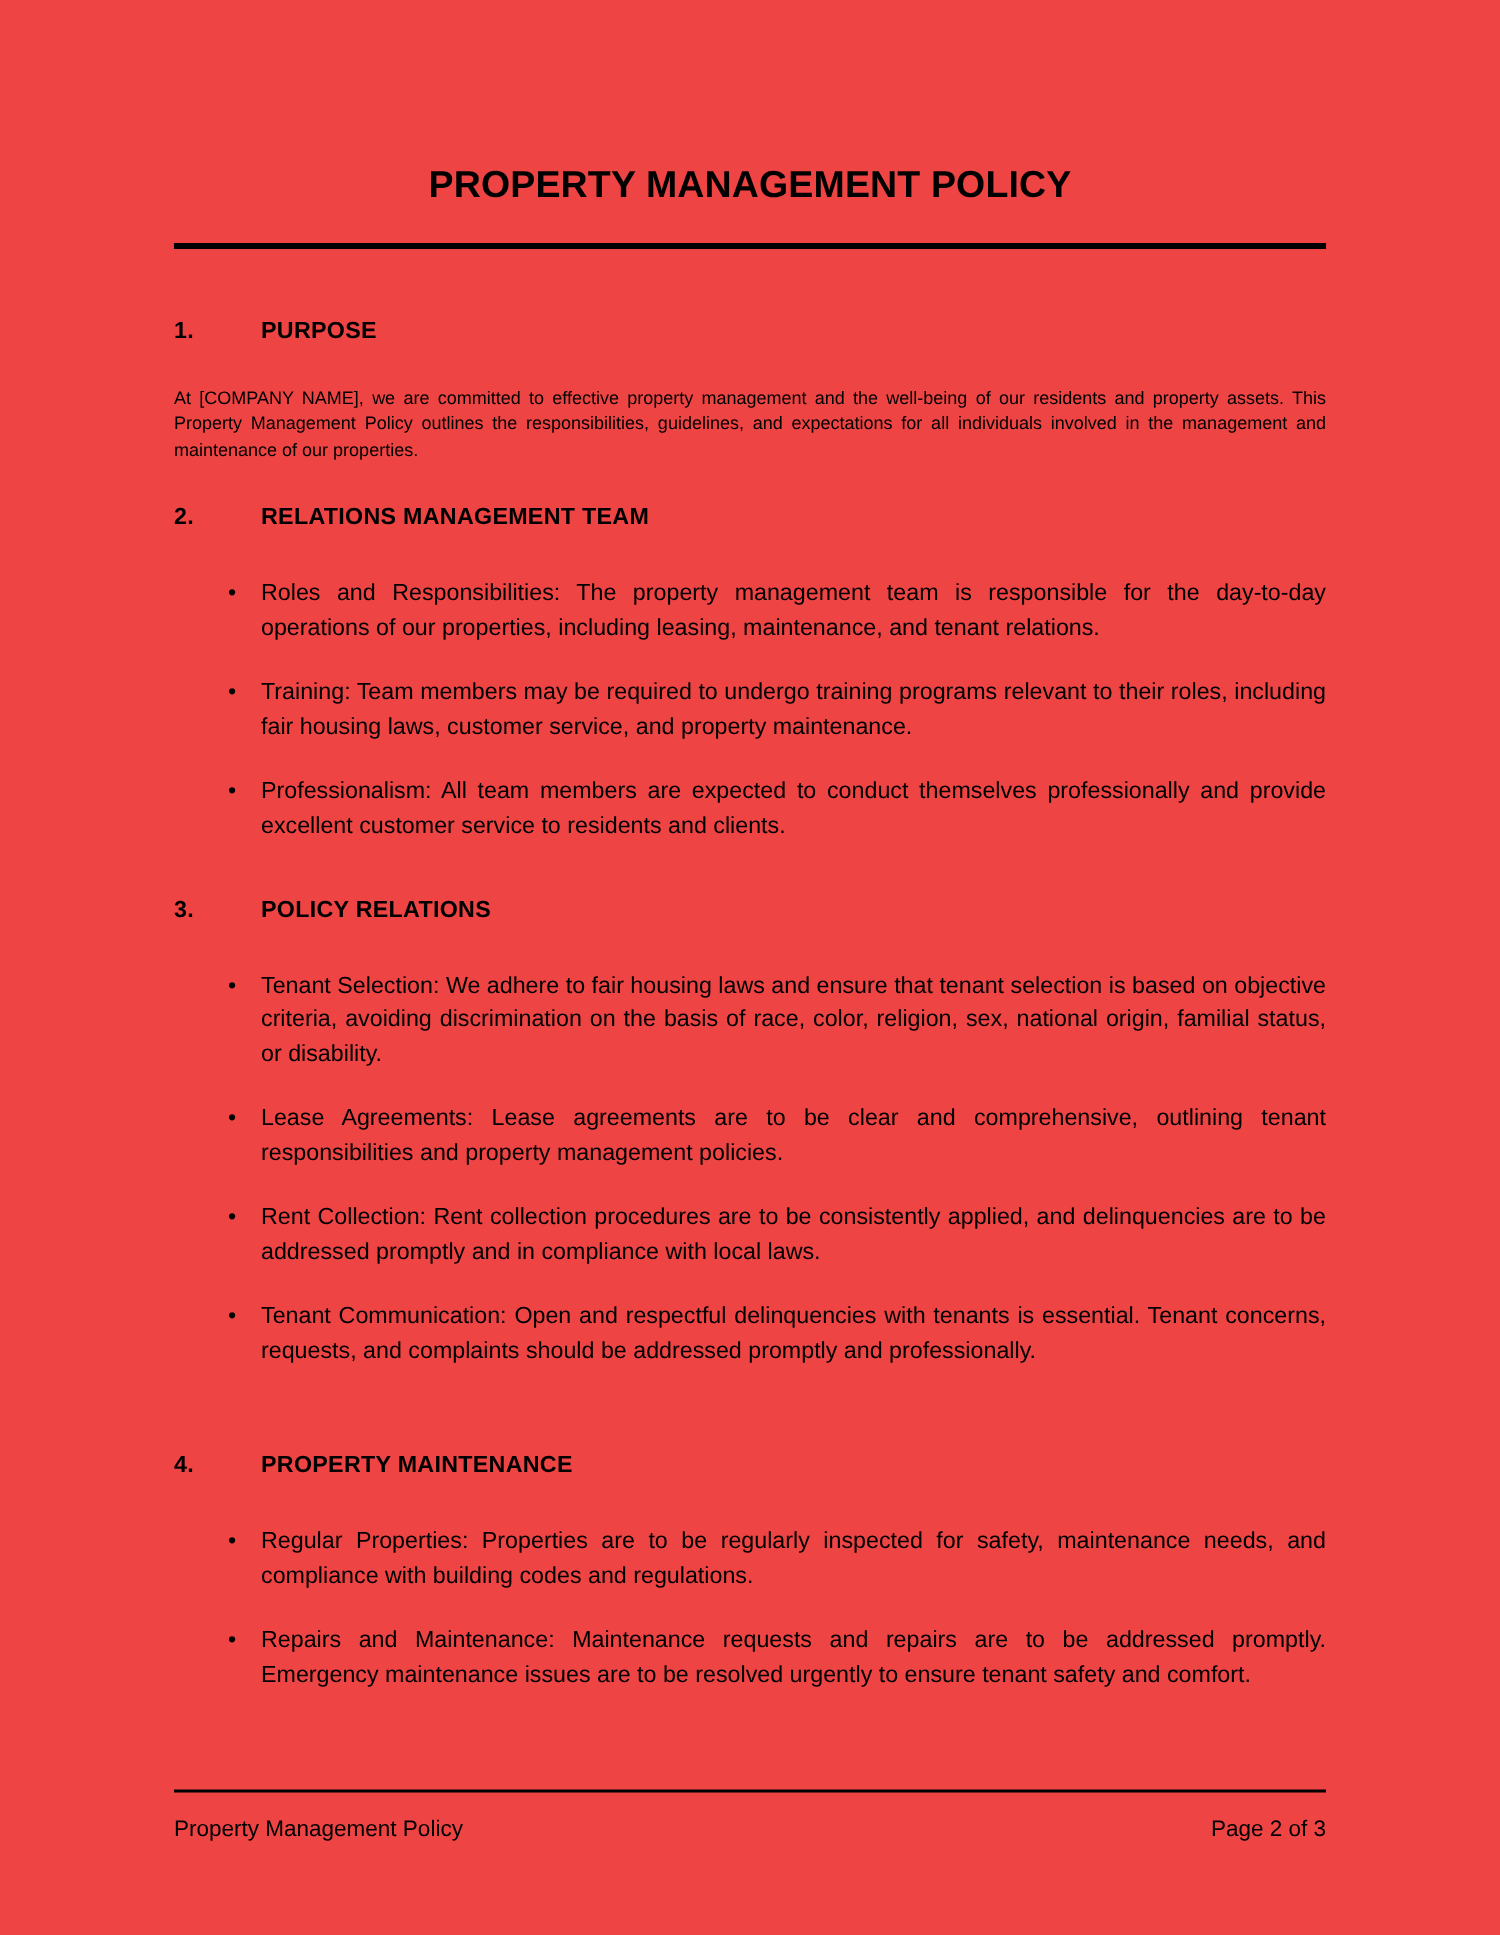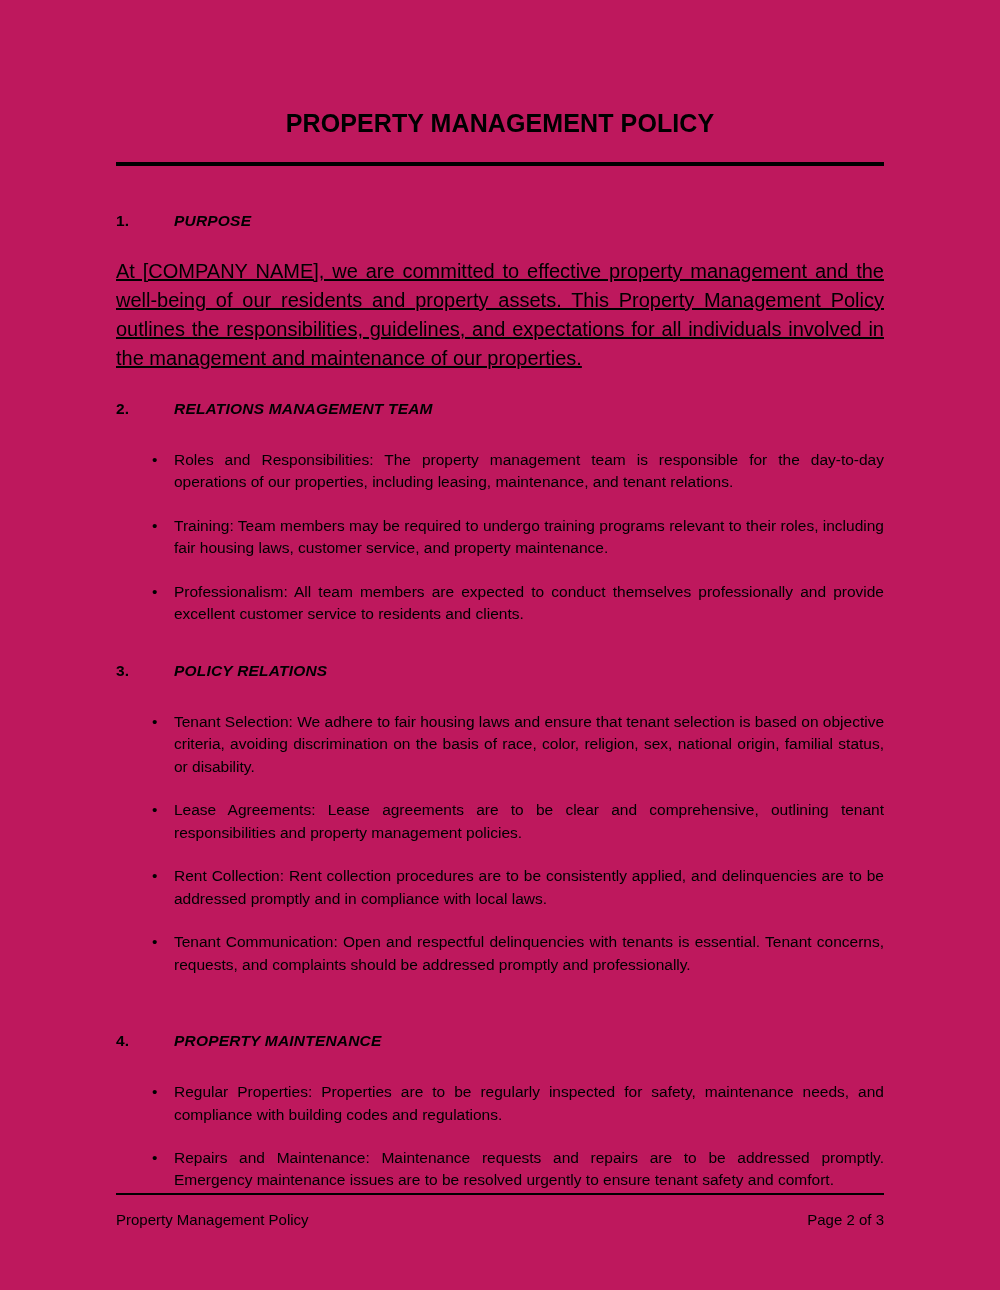--- a/index.html
+++ b/index.html
@@ -9,21 +9,21 @@
     background: #ffffff;
   }
   body {
     font-family: "Liberation Sans", sans-serif;
     color: #000000;
   }
   .page {
     position: relative;
     width: 1000px;
     height: 1290px;
-    background: #be185d;
+    background: #ef4444;
     box-sizing: border-box;
     overflow: hidden;
   }
   .content {
     position: absolute;
     left: 116px;
     top: 0;
     width: 768px;
   }
 
@@ -52,30 +52,28 @@
     font-size: 15.5px;
     font-weight: bold;
     letter-spacing: 0.2px;
   }
   .section-number {
     width: 58px;
     flex: 0 0 58px;
   }
   .section-title {
     flex: 1 1 auto;
-    font-style: italic;
   }
 
   
   .body-para {
-    font-size: 20px;
+    font-size: 12px;
     line-height: 1.45;
     text-align: justify;
     margin: 0;
-    text-decoration: underline;
   }
 
   
   .bullet-list {
     list-style: none;
     margin: 0;
     padding: 0;
   }
   .bullet-item {
     position: relative;

